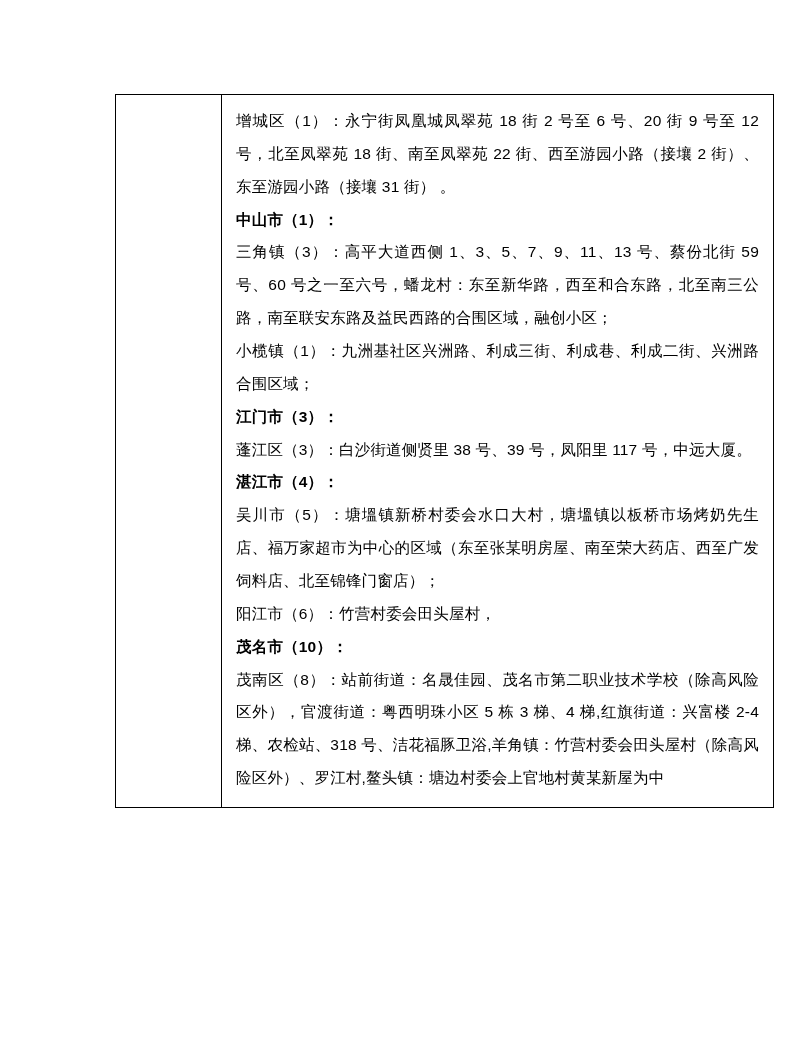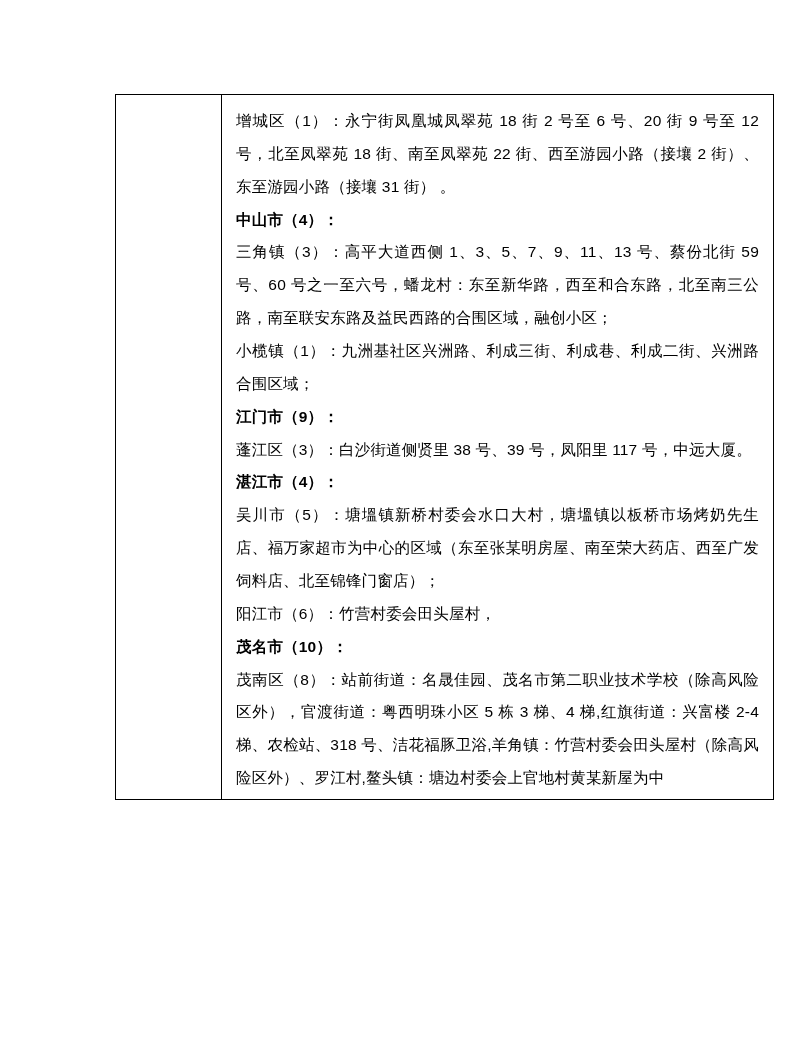--- a/index.html
+++ b/index.html
@@ -33,21 +33,21 @@
   .doc-table td {
     border: 1px solid #000000;
     vertical-align: top;
     padding: 0;
   }
   td.label-col {
     width: 105px;
   }
   td.content-col {
     width: 523px;
-    padding: 10px 14px 4px 14px;
+    padding: 10px 14px 12px 14px;
     margin-top: 20px;
   }
   .para {
     font-size: 15.5px;
     line-height: 2.12;
     letter-spacing: 0.2px;
     text-align: justify;
     text-justify: inter-ideograph;
     margin: 0;
     word-break: break-all;
@@ -59,24 +59,24 @@
 </head>
 <body>
 
 <div class="page">
   <table class="doc-table">
     <tbody>
         <tr>
       <td class="label-col"></td>
       <td class="content-col">
         <p class="para">增城区（1）：永宁街凤凰城凤翠苑 18 街 2 号至 6 号、20 街 9 号至 12 号，北至凤翠苑 18 街、南至凤翠苑 22 街、西至游园小路（接壤 2 街）、东至游园小路（接壤 31 街） 。</p>
-        <p class="para heading">中山市（4）：</p>
+        <p class="para heading">中山市（1）：</p>
         <p class="para">三角镇（3）：高平大道西侧 1、3、5、7、9、11、13 号、蔡份北街 59 号、60 号之一至六号，蟠龙村：东至新华路，西至和合东路，北至南三公路，南至联安东路及益民西路的合围区域，融创小区；</p>
         <p class="para">小榄镇（1）：九洲基社区兴洲路、利成三街、利成巷、利成二街、兴洲路合围区域；</p>
-        <p class="para heading">江门市（9）：</p>
+        <p class="para heading">江门市（3）：</p>
         <p class="para">蓬江区（3）：白沙街道侧贤里 38 号、39 号，凤阳里 117 号，中远大厦。</p>
         <p class="para heading">湛江市（4）：</p>
         <p class="para">吴川市（5）：塘塭镇新桥村委会水口大村，塘塭镇以板桥市场烤奶先生店、福万家超市为中心的区域（东至张某明房屋、南至荣大药店、西至广发饲料店、北至锦锋门窗店）；</p>
         <p class="para"><span class="heading">阳江市（6）：</span><span>竹营村委会田头屋村，</span></p>
         <p class="para heading">茂名市（10）：</p>
         <p class="para">茂南区（8）：站前街道：名晟佳园、茂名市第二职业技术学校（除高风险区外），官渡街道：粤西明珠小区 5 栋 3 梯、4 梯,红旗街道：兴富楼 2-4 梯、农检站、318 号、洁花福豚卫浴,羊角镇：竹营村委会田头屋村（除高风险区外）、罗江村,鳌头镇：塘边村委会上官地村黄某新屋为中</p>
       </td>
     </tr>
   </tbody>
     </table>

